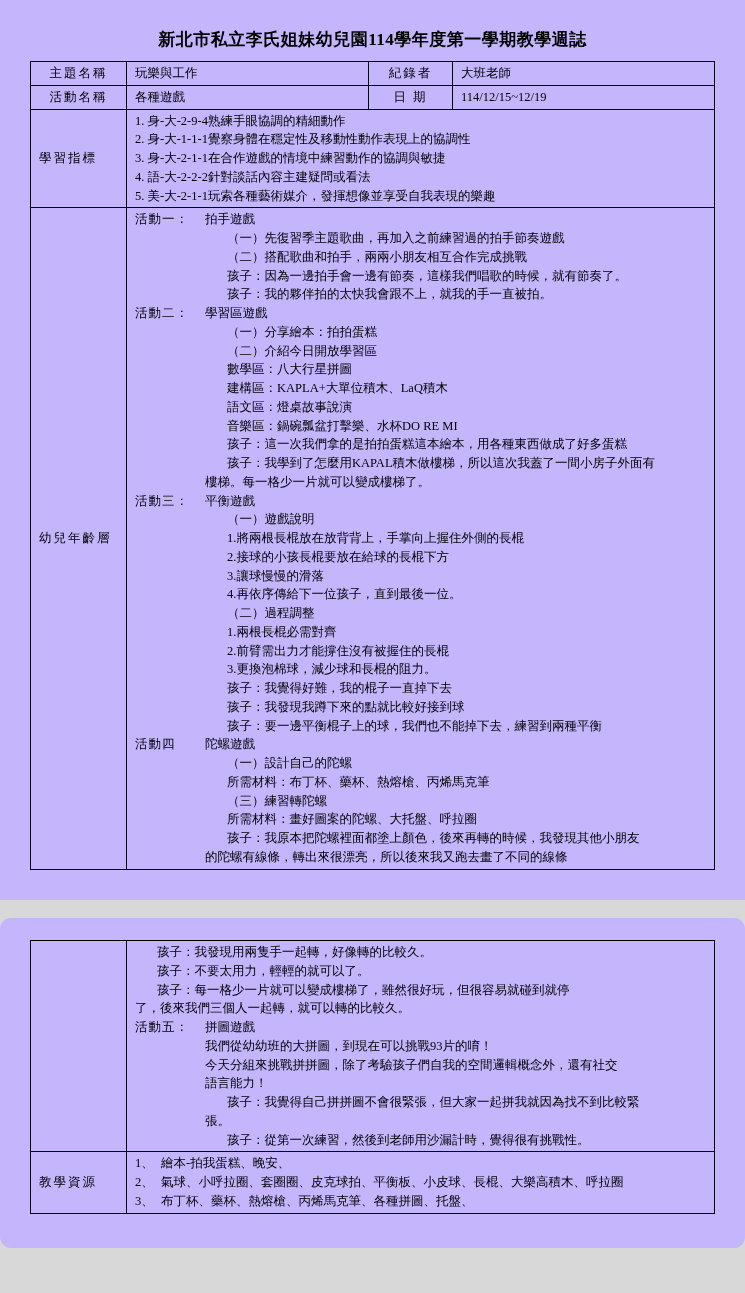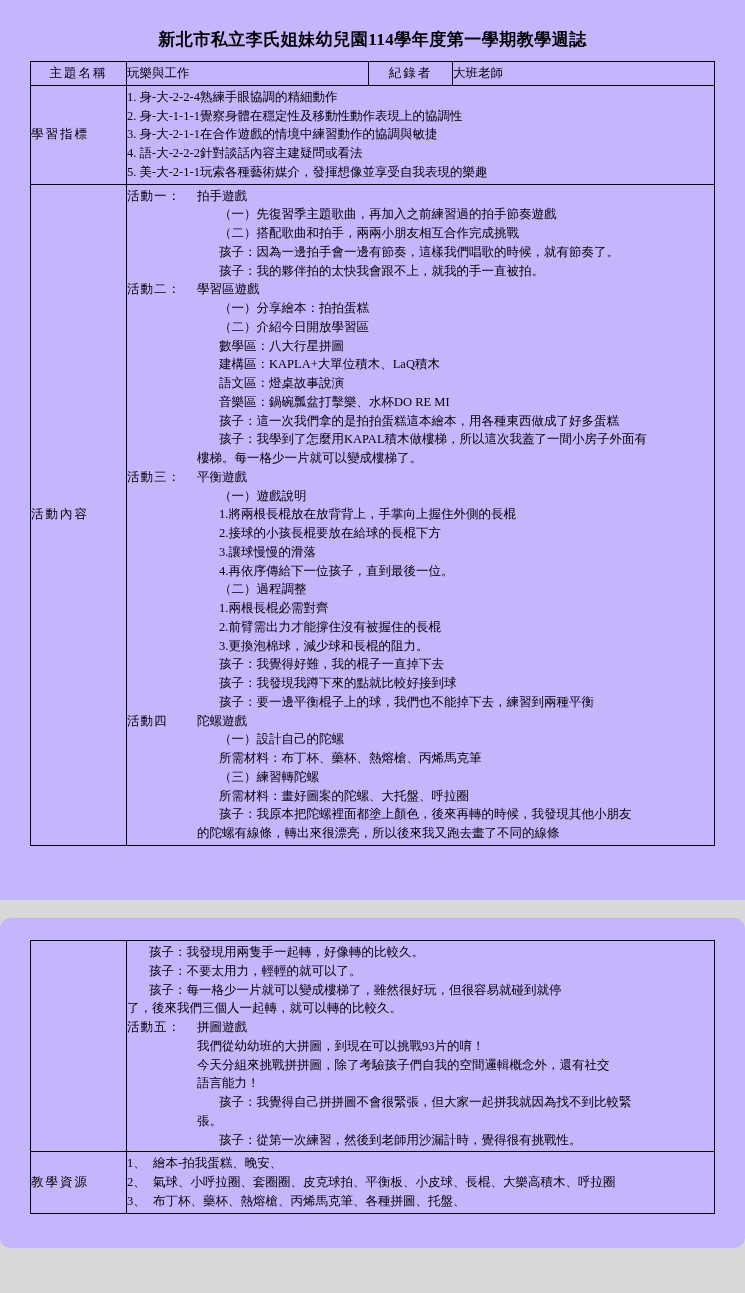--- a/index.html
+++ b/index.html
@@ -36,21 +36,21 @@
     border-collapse: collapse;
     width: 100%;
     table-layout: fixed;
   }
   table.sheet td {
     border: 1px solid #000;
     vertical-align: middle;
     font-size: 12.5px;
     line-height: 1.5;
     color: #000;
-    padding: 2px 0;
+    padding: 2px 8px;
   }
   td.lbl {
     text-align: center;
     letter-spacing: 2px;
     width: 96px;
     font-size: 12.5px;
   }
   td.val {
     text-align: left;
   }
@@ -104,34 +104,40 @@
         <col style="width:84px">
         <col style="width:auto">
       </colgroup>
       <tbody>
         <tr>
           <td class="lbl">主題名稱</td>
           <td class="val">玩樂與工作</td>
           <td class="lbl-mid">紀錄者</td>
           <td class="val">大班老師</td>
         </tr>
+        <tr>
+          <td class="lbl">活動名稱</td>
+          <td class="val">各種遊戲</td>
+          <td class="lbl-mid">日  期</td>
+          <td class="val">114/12/15~12/19</td>
+        </tr>
 
         <tr>
           <td class="lbl-v">學習指標</td>
           <td class="content" colspan="3">
-            <div class="line">1. 身-大-2-2-4熟練手眼協調的精細動作</div>
+            <div class="line">1. 身-大-2-9-4熟練手眼協調的精細動作</div>
             <div class="line">2. 身-大-1-1-1覺察身體在穩定性及移動性動作表現上的協調性</div>
             <div class="line">3. 身-大-2-1-1在合作遊戲的情境中練習動作的協調與敏捷</div>
             <div class="line">4. 語-大-2-2-2針對談話內容主建疑問或看法</div>
             <div class="line">5. 美-大-2-1-1玩索各種藝術媒介，發揮想像並享受自我表現的樂趣</div>
           </td>
         </tr>
 
         <tr>
-          <td class="lbl-v">活動內容</td>
+          <td class="lbl-v">幼兒年齡層</td>
           <td class="content" colspan="3">
 
             <div class="actblock">
               <div class="aname">活動一：</div>
               <div class="abody">
                 <div class="line">拍手遊戲</div>
                 <div class="line ind1">（一）先復習季主題歌曲，再加入之前練習過的拍手節奏遊戲</div>
                 <div class="line ind1">（二）搭配歌曲和拍手，兩兩小朋友相互合作完成挑戰</div>
                 <div class="line ind1">孩子：因為一邊拍手會一邊有節奏，這樣我們唱歌的時候，就有節奏了。</div>
                 <div class="line ind1">孩子：我的夥伴拍的太快我會跟不上，就我的手一直被拍。</div>

